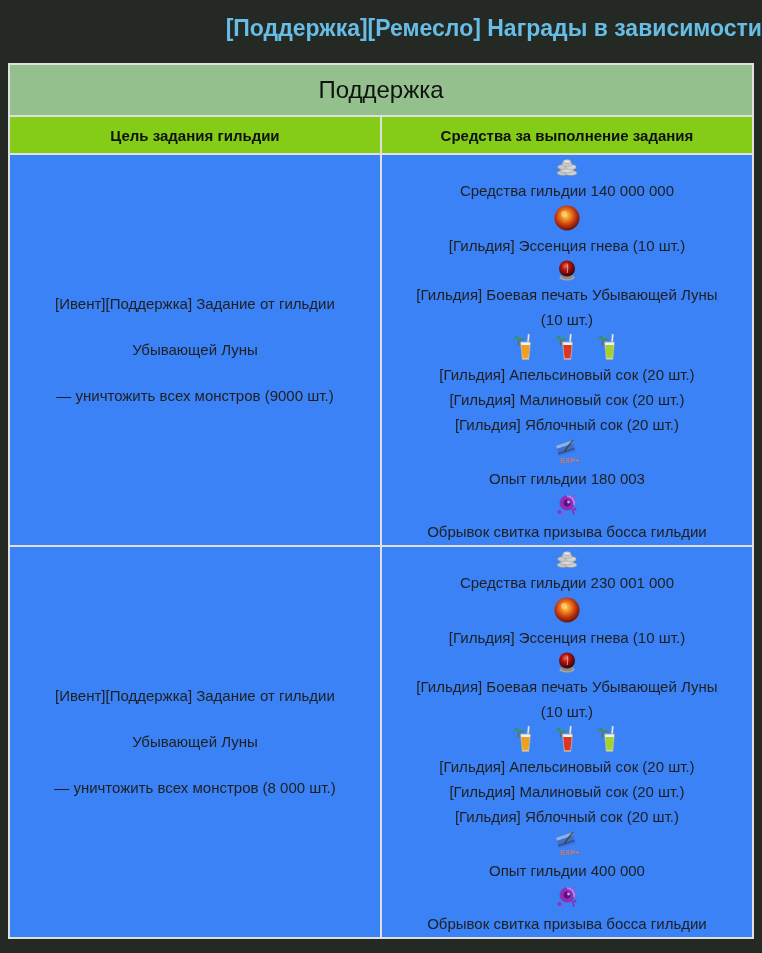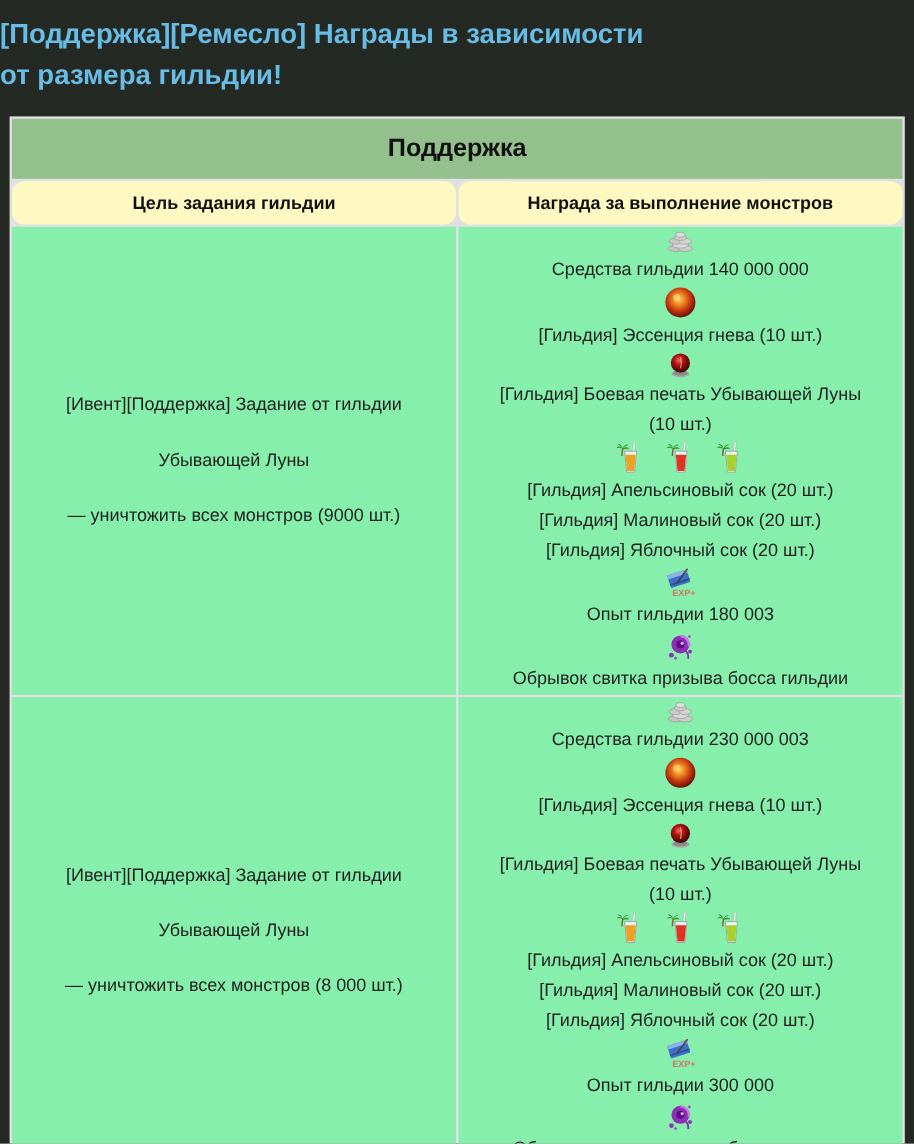--- a/index.html
+++ b/index.html
@@ -9,52 +9,51 @@
   body {
     width: 762px;
     height: 953px;
     overflow: hidden;
     background: #242a23;
     font-family: "Liberation Sans", sans-serif;
     color: #1f1f1f;
   }
   .page-title {
     padding-top: 11px;
-    text-align: left;
+    text-align: right;
     color: #68bde6;
     font-size: 23px;
     font-weight: bold;
     line-height: 34px;
   }
   table.guild-table {
     margin: 18px auto 0 auto;
     width: 746px;
     border-spacing: 2px;
     background: #e0e0e0;
   }
   th.table-title {
     background: #93c08c;
     height: 48px;
-    font-size: 21px;
-    font-weight: bold;
+    font-size: 24px;
+    font-weight: normal;
     color: #111;
     text-align: center;
   }
   th.col-head {
-    background: #fef9c3;
+    background: #84cc16;
     height: 34px;
     font-size: 15px;
     font-weight: bold;
     color: #111;
     text-align: center;
     width: 370px;
-    border-radius: 10px;
   }
   td.goal-cell, td.reward-cell {
-    background: #86efac;
+    background: #3b82f6;
     width: 370px;
     vertical-align: middle;
     text-align: center;
     font-size: 15px;
   }
   tr.quest-row-1 td { height: 378px; }
   tr.quest-row-2 td { height: 383px; }
   .goal-line { line-height: 46px; }
   .reward-line { line-height: 25px; }
   .icon-line { line-height: 0; padding: 1px 0; }
@@ -75,31 +74,30 @@
     <radialGradient id="sealGrad" cx="42%" cy="36%" r="66%">
       <stop offset="0%" stop-color="#f4675a"></stop>
       <stop offset="38%" stop-color="#b01410"></stop>
       <stop offset="100%" stop-color="#2e0303"></stop>
     </radialGradient>
   </defs>
 </svg>
 
 <div class="page-title">
   <div>[Поддержка][Ремесло] Награды в зависимости</div>
-  <div>от размера гильдии!</div>
 </div>
 
 <table class="guild-table">
   <tbody>
       <tr>
     <th colspan="2" class="table-title">Поддержка</th>
   </tr>
   <tr>
     <th class="col-head">Цель задания гильдии</th>
-    <th class="col-head">Награда за выполнение монстров</th>
+    <th class="col-head">Средства за выполнение задания</th>
   </tr>
 
   <tr class="quest-row-1">
     <td class="goal-cell">
       <div class="goal-line">[Ивент][Поддержка] Задание от гильдии</div>
       <div class="goal-line">Убывающей Луны</div>
       <div class="goal-line">— уничтожить всех монстров (9000 шт.)</div>
     </td>
     <td class="reward-cell">
       <div class="icon-line">
@@ -211,21 +209,21 @@
                 <ellipse cx="8" cy="16" rx="6" ry="2.6" fill="#c4c4c4"></ellipse>
                 <ellipse cx="16" cy="16" rx="6" ry="2.6" fill="#cecece"></ellipse>
                 <ellipse cx="12" cy="13" rx="6.6" ry="2.8" fill="#d8d8d8"></ellipse>
                 <ellipse cx="8" cy="10" rx="5.4" ry="2.5" fill="#c8c8c8"></ellipse>
                 <ellipse cx="16" cy="10" rx="5.2" ry="2.5" fill="#d4d4d4"></ellipse>
                 <ellipse cx="12" cy="7" rx="5" ry="2.4" fill="#cccccc"></ellipse>
                 <ellipse cx="12" cy="4.6" rx="3.8" ry="2" fill="#dedede"></ellipse>
               </g>
             </svg>
       </div>
-      <div class="reward-line">Средства гильдии 230 000 003</div>
+      <div class="reward-line">Средства гильдии 230 001 000</div>
       <div class="icon-line">
         <svg width="28" height="28" viewBox="0 0 28 28">
               <circle cx="14" cy="14" r="12.5" fill="url(#orbGrad)"></circle>
               <circle cx="11" cy="10" r="3" fill="#ffd98a" opacity="0.6"></circle>
             </svg>
       </div>
       <div class="reward-line">[Гильдия] Эссенция гнева (10 шт.)</div>
       <div class="icon-line">
         <svg width="20" height="22" viewBox="0 0 20 22">
               <ellipse cx="10" cy="18.5" rx="7.5" ry="3" fill="#a8a8a8"></ellipse>
@@ -276,21 +274,21 @@
               <g transform="rotate(-18 16 10)">
                 <rect x="8" y="5" width="17" height="11" rx="1" fill="#3f6fc8"></rect>
                 <rect x="8" y="5" width="17" height="3.2" rx="1" fill="#8ab4e8"></rect>
                 <rect x="8" y="12.6" width="17" height="1.4" fill="#2a4f9a"></rect>
               </g>
               <path d="M24 2 L15 14" stroke="#444" stroke-width="1.4"></path>
               <path d="M24 2 L20.5 4.5 L22.5 6.5 Z" fill="#666"></path>
               <text x="21" y="25" font-size="7.5" font-weight="bold" fill="#cc7a66" text-anchor="middle" font-family="Liberation Sans, sans-serif">EXP+</text>
             </svg>
       </div>
-      <div class="reward-line">Опыт гильдии 300 000</div>
+      <div class="reward-line">Опыт гильдии 400 000</div>
       <div class="icon-line">
         <svg width="24" height="26" viewBox="0 0 24 26">
               <circle cx="12" cy="11" r="7.5" fill="#8c2fb4"></circle>
               <path d="M12 4 A7.5 7.5 0 0 1 19 13" stroke="#c47ae0" stroke-width="2" fill="none"></path>
               <circle cx="12" cy="11" r="3.4" fill="#5c0e80"></circle>
               <circle cx="13.5" cy="10" r="1.4" fill="#d9a0ee"></circle>
               <circle cx="4.5" cy="20" r="2" fill="#9232bc"></circle>
               <circle cx="8" cy="22.5" r="1.2" fill="#a94fd0"></circle>
               <circle cx="20" cy="17" r="1.6" fill="#8c2fb4"></circle>
               <circle cx="19.5" cy="4.5" r="1.2" fill="#a94fd0"></circle>

